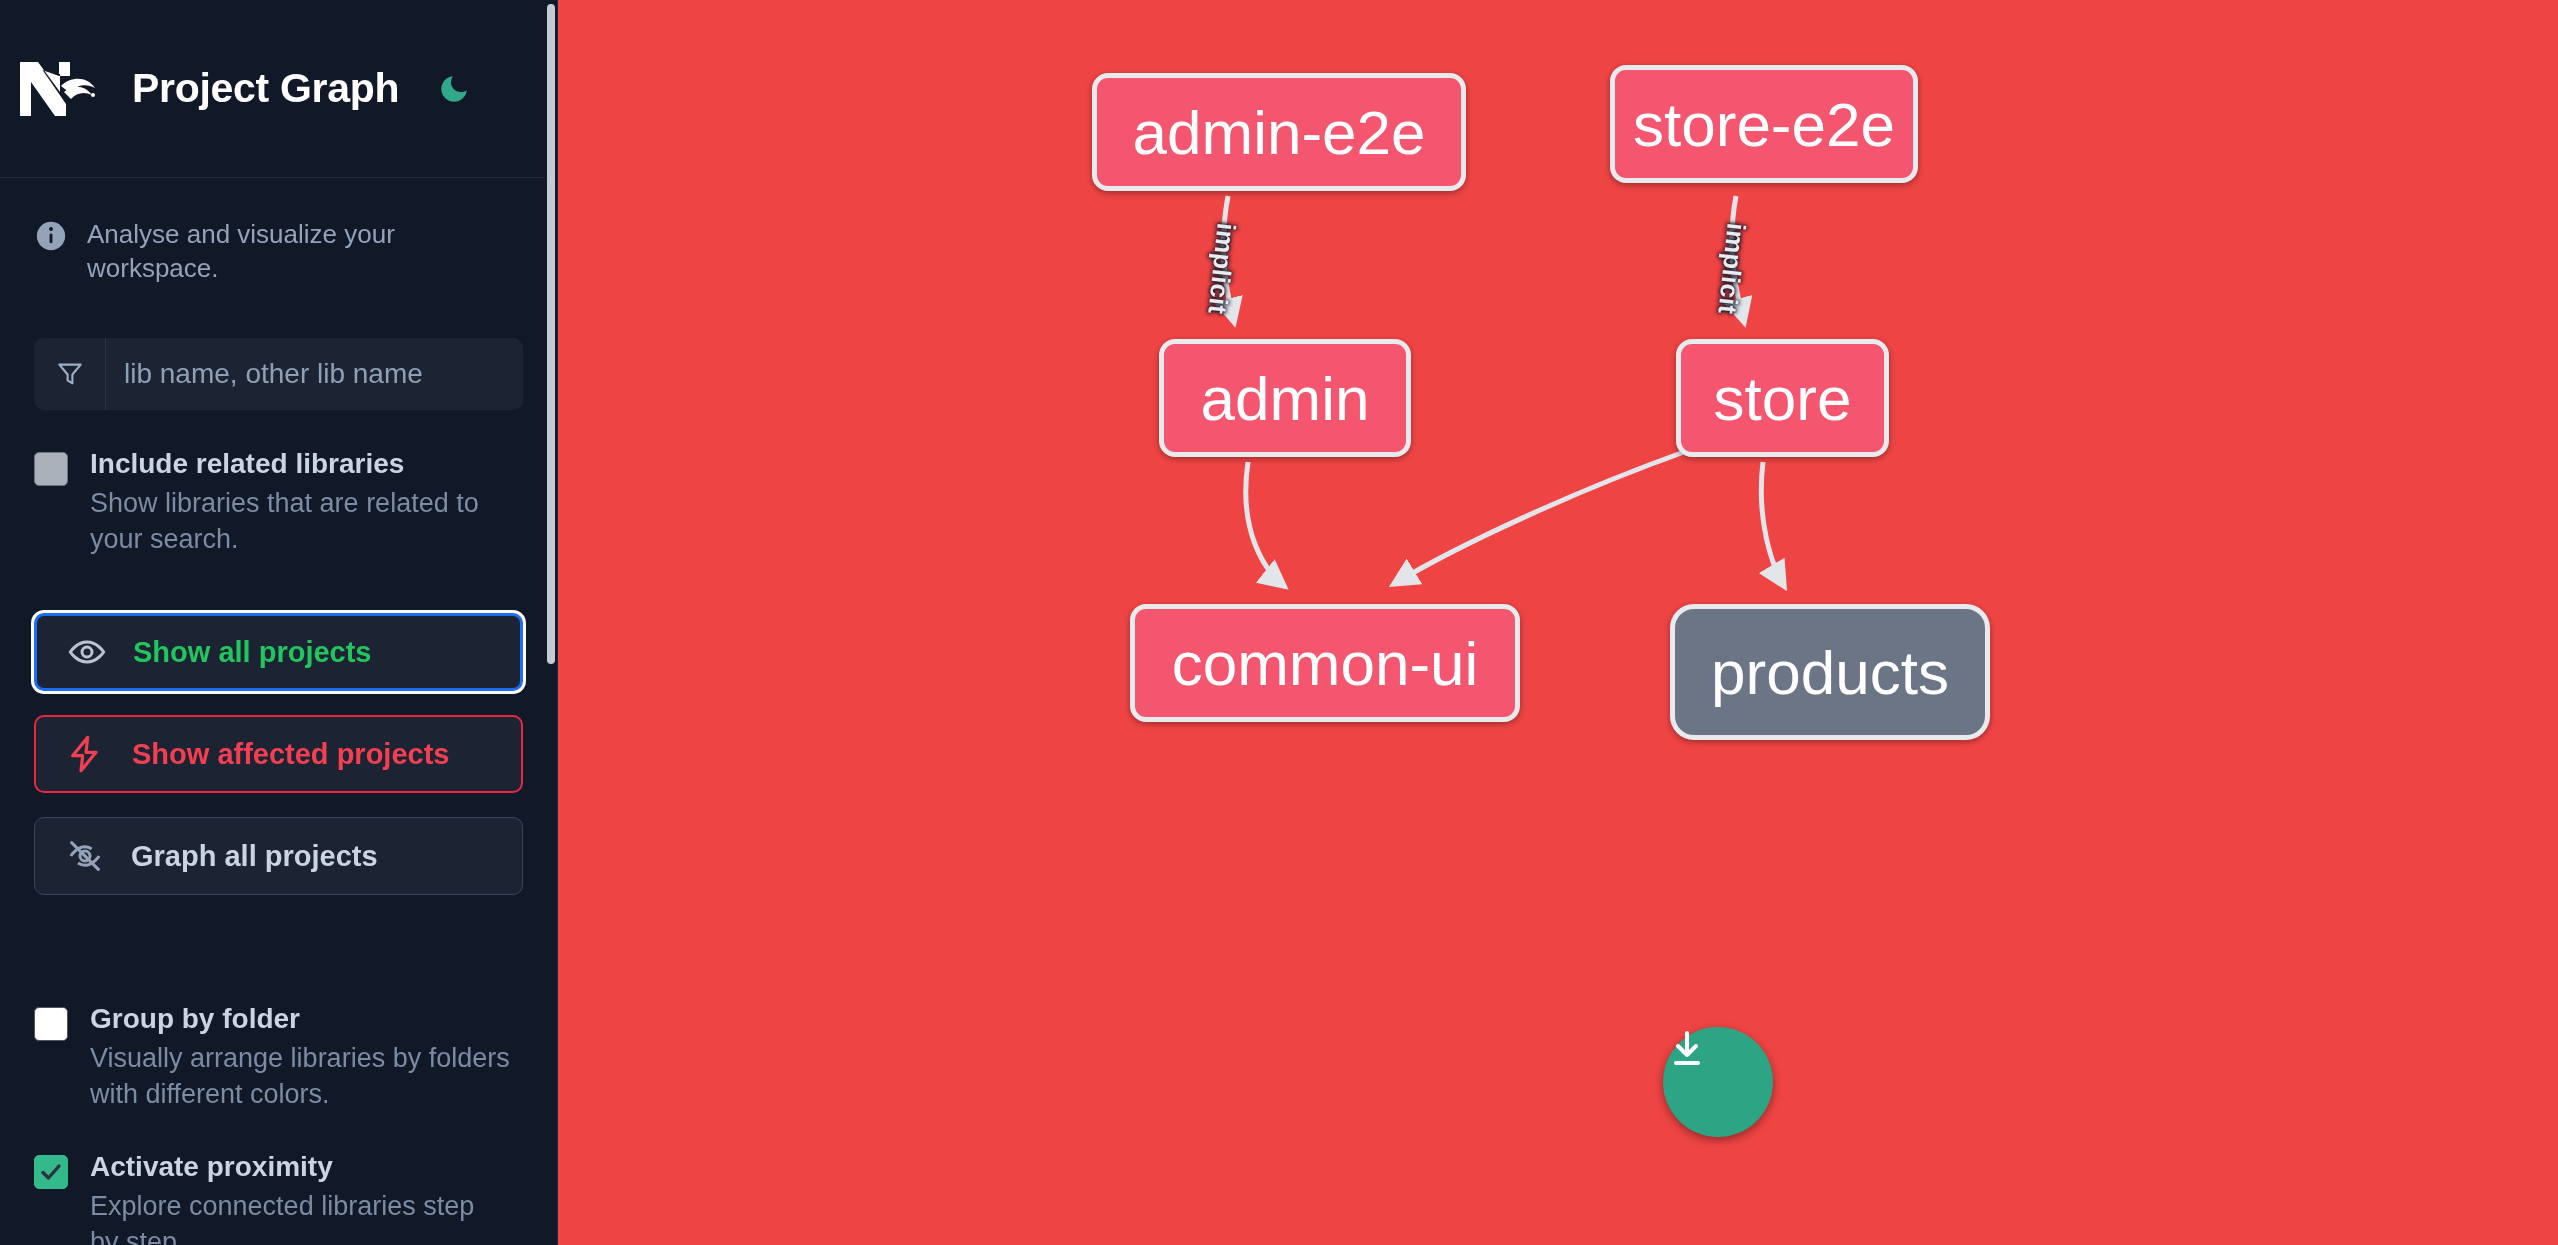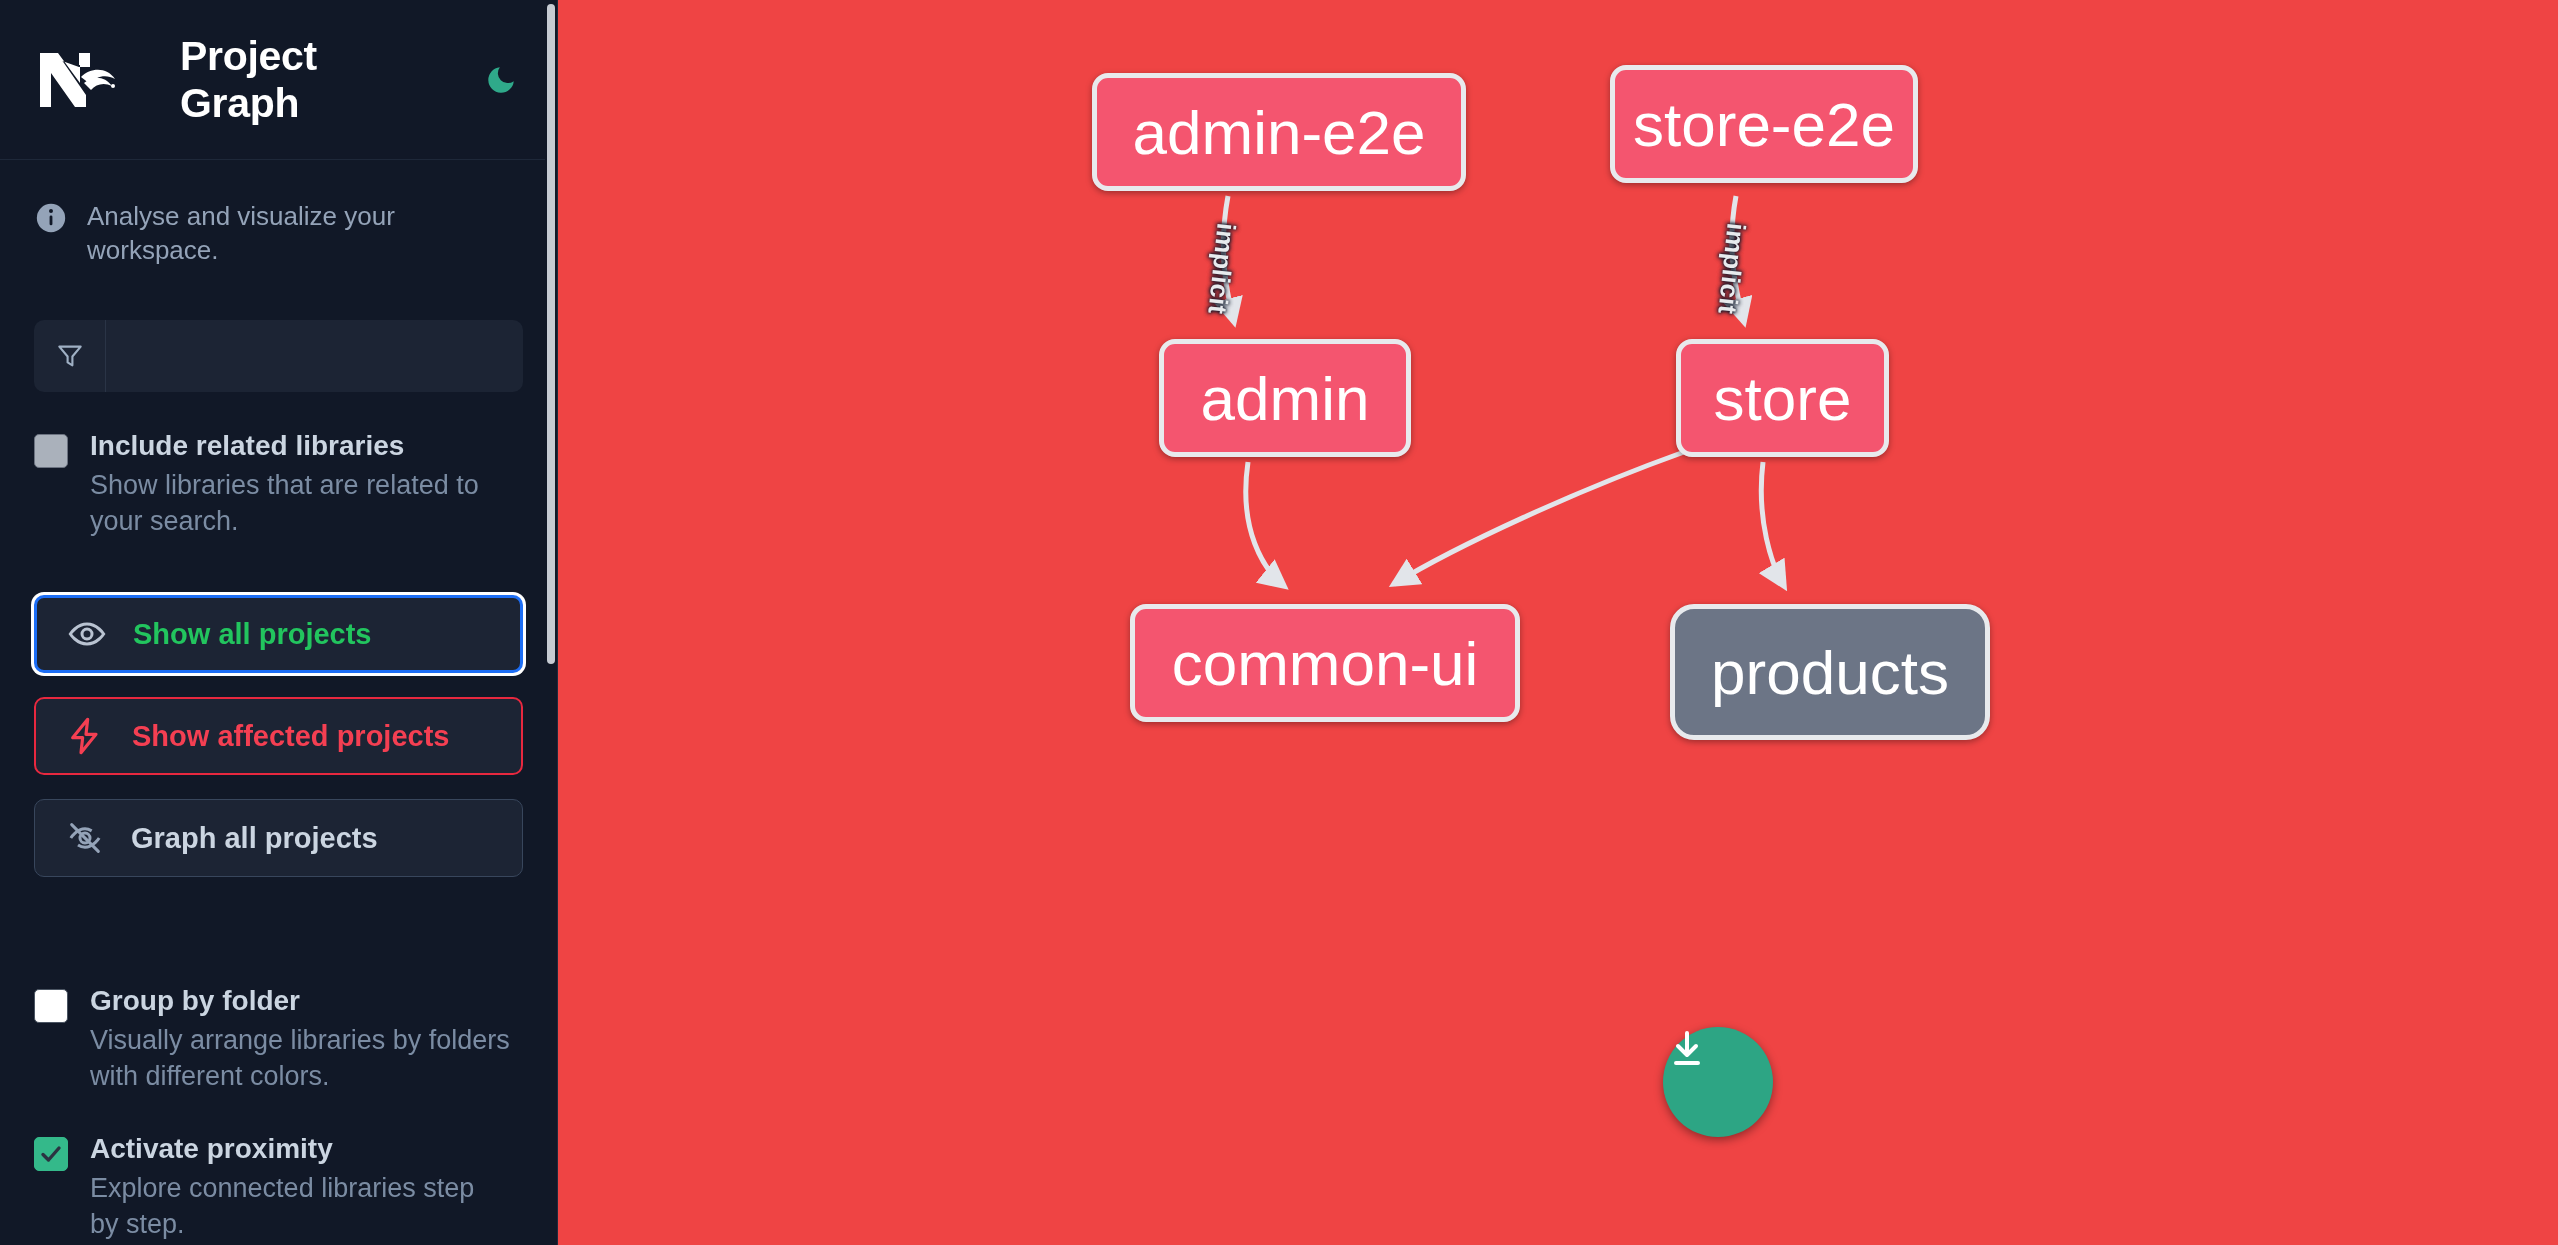--- a/index.html
+++ b/index.html
@@ -24,25 +24,24 @@
     width: 12px; height: 1245px;
     background: #111827;
   }
   .sidebar-scrollbar .thumb {
     position: absolute; left: 2px; top: 4px;
     width: 8px; height: 660px;
     background: #c6cbd3; border-radius: 5px;
   }
 
   .header {
-    height: 160px;
+    height: 178px;
     display: flex; align-items: center;
-    padding: 0 34px;
+    padding: 0 14px;
     border-bottom: 1px solid #1e2839;
-    gap: 28px;
   }
   .logo { width: 88px; height: 62px; flex: 0 0 88px; }
   .app-title {
     color: #ffffff; font-size: 41px; font-weight: 700;
     margin-left: 30px; letter-spacing: -0.3px;
   }
   .moon-btn {
     margin-left: 30px; width: 50px; height: 50px;
     display: flex; align-items: center; justify-content: center;
     cursor: pointer;
@@ -190,20 +189,21 @@
       </div>
       <div class="blurb-text">Analyse and visualize your workspace.</div>
     </div>
 
     <div class="search-row">
       <div class="search-icon-box">
         <svg viewBox="0 0 24 24" width="32" height="32">
           <path fill="none" stroke="#9fb0c4" stroke-width="1.6" stroke-linejoin="round" d="M4 5h16l-6.2 7.4V19l-3.6-2.2v-4.4z"></path>
         </svg>
       </div>
+      <input class="search-input" type="text" placeholder="lib name, other lib name" style="">
     </div>
 
     <div class="check-block">
       <div class="cb grey"></div>
       <div class="check-text">
         <div class="check-title">Include related libraries</div>
         <div class="check-desc">Show libraries that are related to your search.</div>
       </div>
     </div>
 

